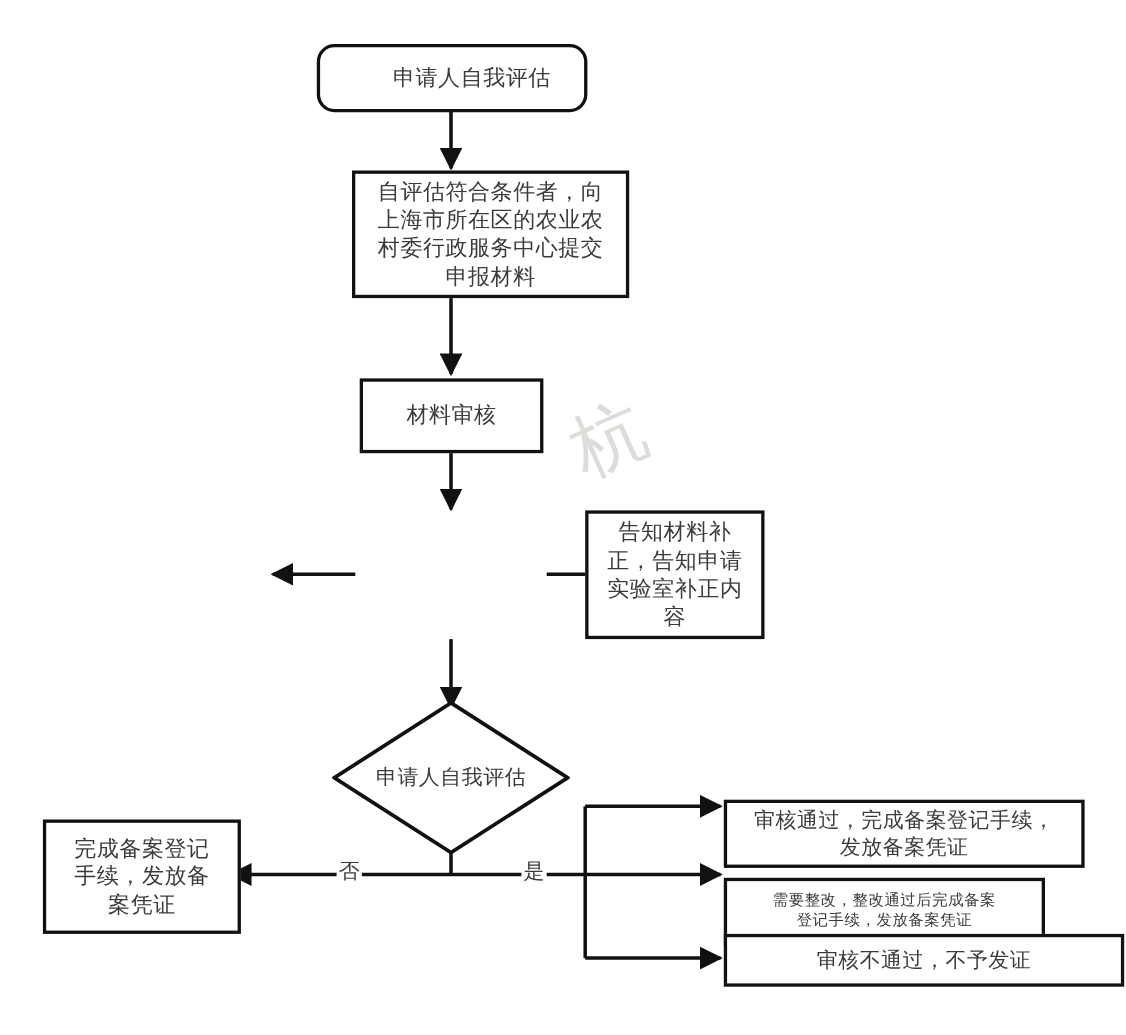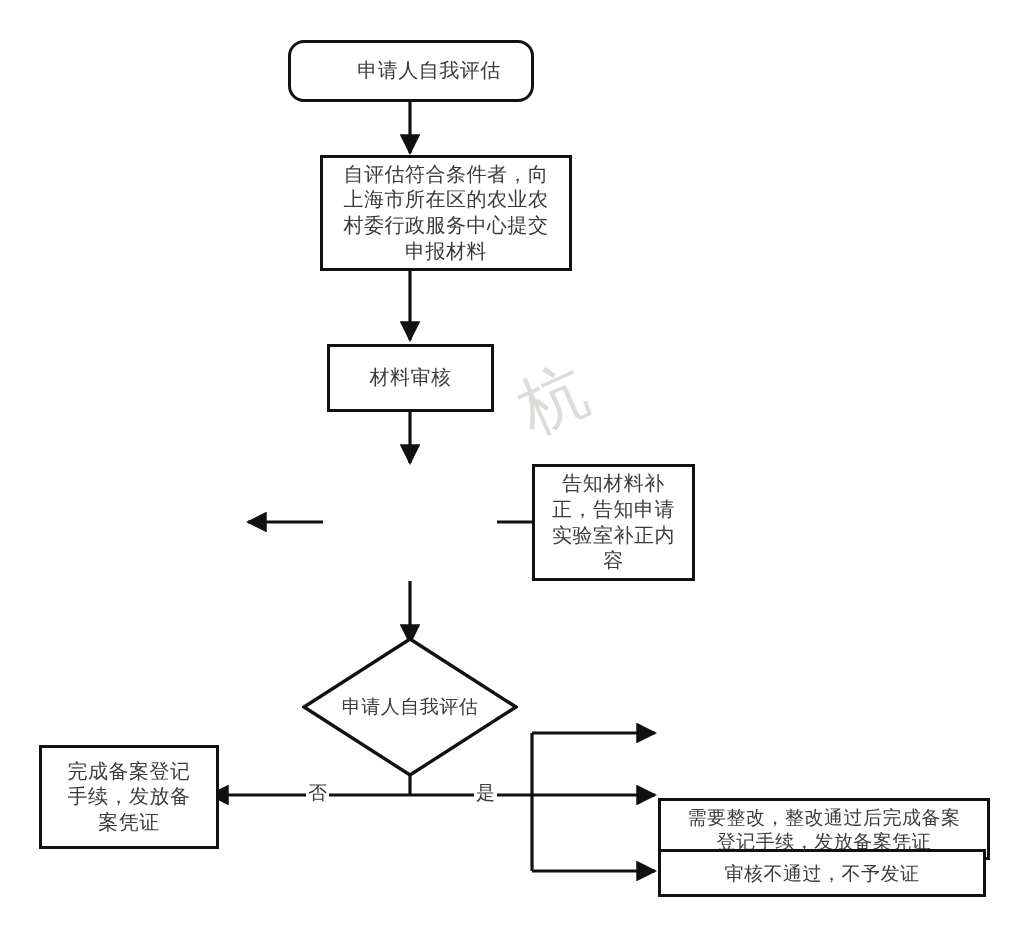--- a/index.html
+++ b/index.html
@@ -136,22 +136,24 @@
     <svg viewBox="0 0 216 140" preserveAspectRatio="none">
       <polygon points="108,2 214,70 108,138 2,70" fill="#ffffff" stroke="#111111" stroke-width="3.4"></polygon>
     </svg>
     <span class="dlabel" style="font-size:19px;">申请人自我评估</span>
   </div>
 
   <div class="node" style="left:39px;top:745px;width:180px;height:104px;font-size:20px;">完成备案登记
 手续，发放备
 案凭证</div>
 
+  <div class="node" style="left:658px;top:727px;width:328px;height:62px;font-size:19px;">审核通过，完成备案登记手续，
+发放备案凭证</div>
 
-  <div class="node" style="left:658px;top:798px;width:332px;height:62px;font-size:19px;">需要整改，整改通过后完成备案
+  <div class="node" style="left:658px;top:798px;width:292px;height:62px;font-size:14px;">需要整改，整改通过后完成备案
 登记手续，发放备案凭证</div>
 
-  <div class="node" style="left:658px;top:849px;width:328px;height:48px;font-size:19px;">审核不通过，不予发证</div>
+  <div class="node" style="left:658px;top:849px;width:364px;height:48px;font-size:19px;">审核不通过，不予发证</div>
 
   <div class="edge-label" style="left:306px;top:783px;font-size:19px;">否</div>
   <div class="edge-label" style="left:474px;top:783px;font-size:19px;">是</div>
 
 </div>
 
 </body></html>

